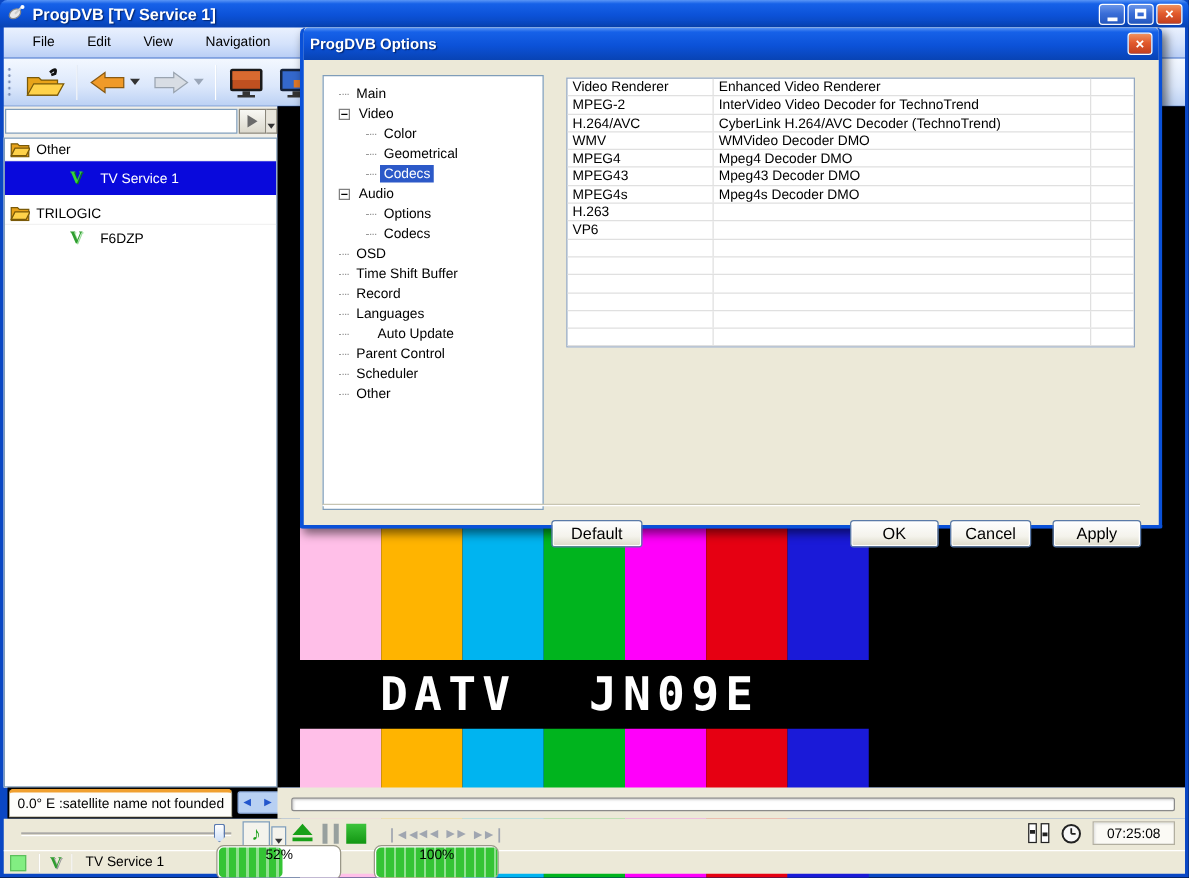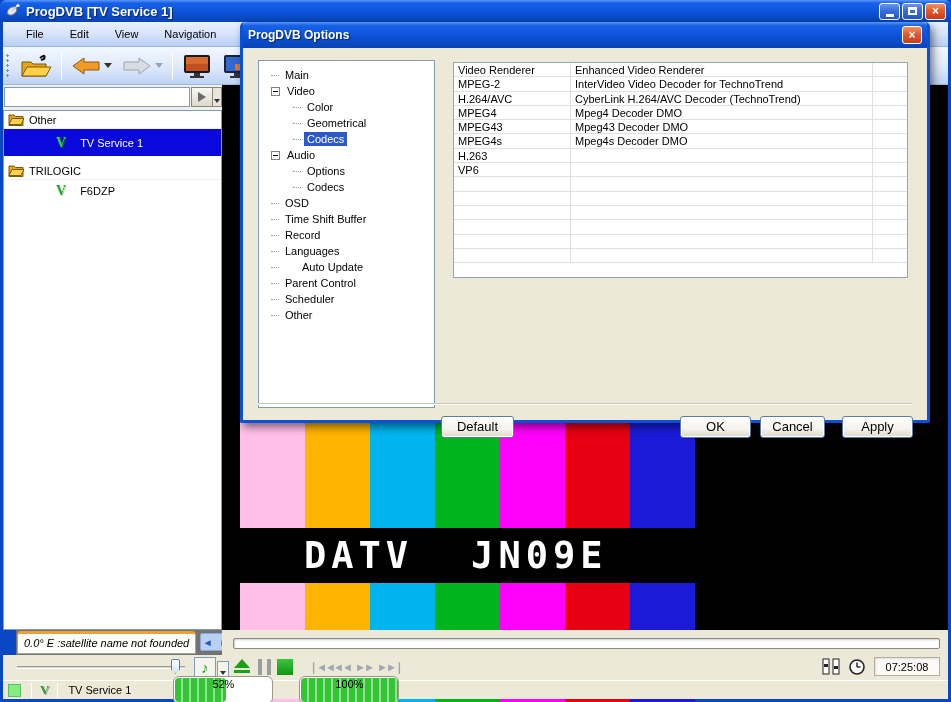--- a/index.html
+++ b/index.html
@@ -92,21 +92,21 @@
   #divider { position:absolute; left:15px; top:355px; width:654px; height:2px; border-top:1px solid #c8c5b2; border-bottom:1px solid #fff; }
   .dlg-btn { position:absolute; top:368px; height:22px; border:1px solid #5a7aa8; border-radius:3px; font-size:13px;
     background:linear-gradient(180deg,#fefefe 0%,#f4f3ec 60%,#dcd9c8 100%); text-align:center; line-height:20px;
     box-shadow:inset 0 0 0 1px #fff; font-family:"Liberation Sans",sans-serif; }
   #btn-default { left:198px; width:73px; }
   #btn-ok { left:437px; width:71px; }
   #btn-cancel { left:517px; width:65px; }
   #btn-apply { left:599px; width:71px; }
 
   
-  #tabrow { position:absolute; left:16px; top:630px; width:219px; height:25px; background:#737373;font-style:italic; }
+  #tabrow { position:absolute; left:6px; top:630px; width:219px; height:25px; background:#000000; }
   #sat-tab { position:absolute; left:1px; top:1px; height:23px; padding:0 6px; background:#fdfdfb;
     border:1px solid #a8a590; border-top:3px solid #f0a030; border-radius:4px 4px 0 0; line-height:18px; white-space:nowrap; }
   #tab-arrows { position:absolute; left:184px; top:3px; width:34px; height:18px; background:#b8d0f2; border:1px solid #8aa8d8;
     border-radius:2px; color:#2255cc; font-size:10px; text-align:center; line-height:17px; letter-spacing:2px; }
   #seekrow { position:absolute; left:222px; top:630px; width:726px; height:25px; background:#ece9d8; }
   #seekbar { position:absolute; left:11px; top:8px; width:707px; height:11px; background:#fff; border:1px solid #8a8a8a; border-radius:2px; box-shadow:inset 1px 1px 2px #cfcfcf; }
 
   
   #controlsrow { position:absolute; left:3px; top:655px; width:945px; height:25px; background:#ece9d8; }
   #vol-track { position:absolute; left:14px; top:11px; width:168px; height:3px; border-top:1px solid #9a9a9a; border-bottom:1px solid #fff; background:#d8d5c8; }
@@ -361,20 +361,25 @@
           <div class="c1">MPEG-2</div>
           <div class="c2">InterVideo Video Decoder for TechnoTrend</div>
           <div class="c3"></div>
         </div>
         <div class="trow">
           <div class="c1">H.264/AVC</div>
           <div class="c2">CyberLink H.264/AVC Decoder (TechnoTrend)</div>
           <div class="c3"></div>
         </div>
         <div class="trow">
+          <div class="c1">WMV</div>
+          <div class="c2">WMVideo Decoder DMO</div>
+          <div class="c3"></div>
+        </div>
+        <div class="trow">
           <div class="c1">MPEG4</div>
           <div class="c2">Mpeg4 Decoder DMO</div>
           <div class="c3"></div>
         </div>
         <div class="trow">
           <div class="c1">MPEG43</div>
           <div class="c2">Mpeg43 Decoder DMO</div>
           <div class="c3"></div>
         </div>
         <div class="trow">

